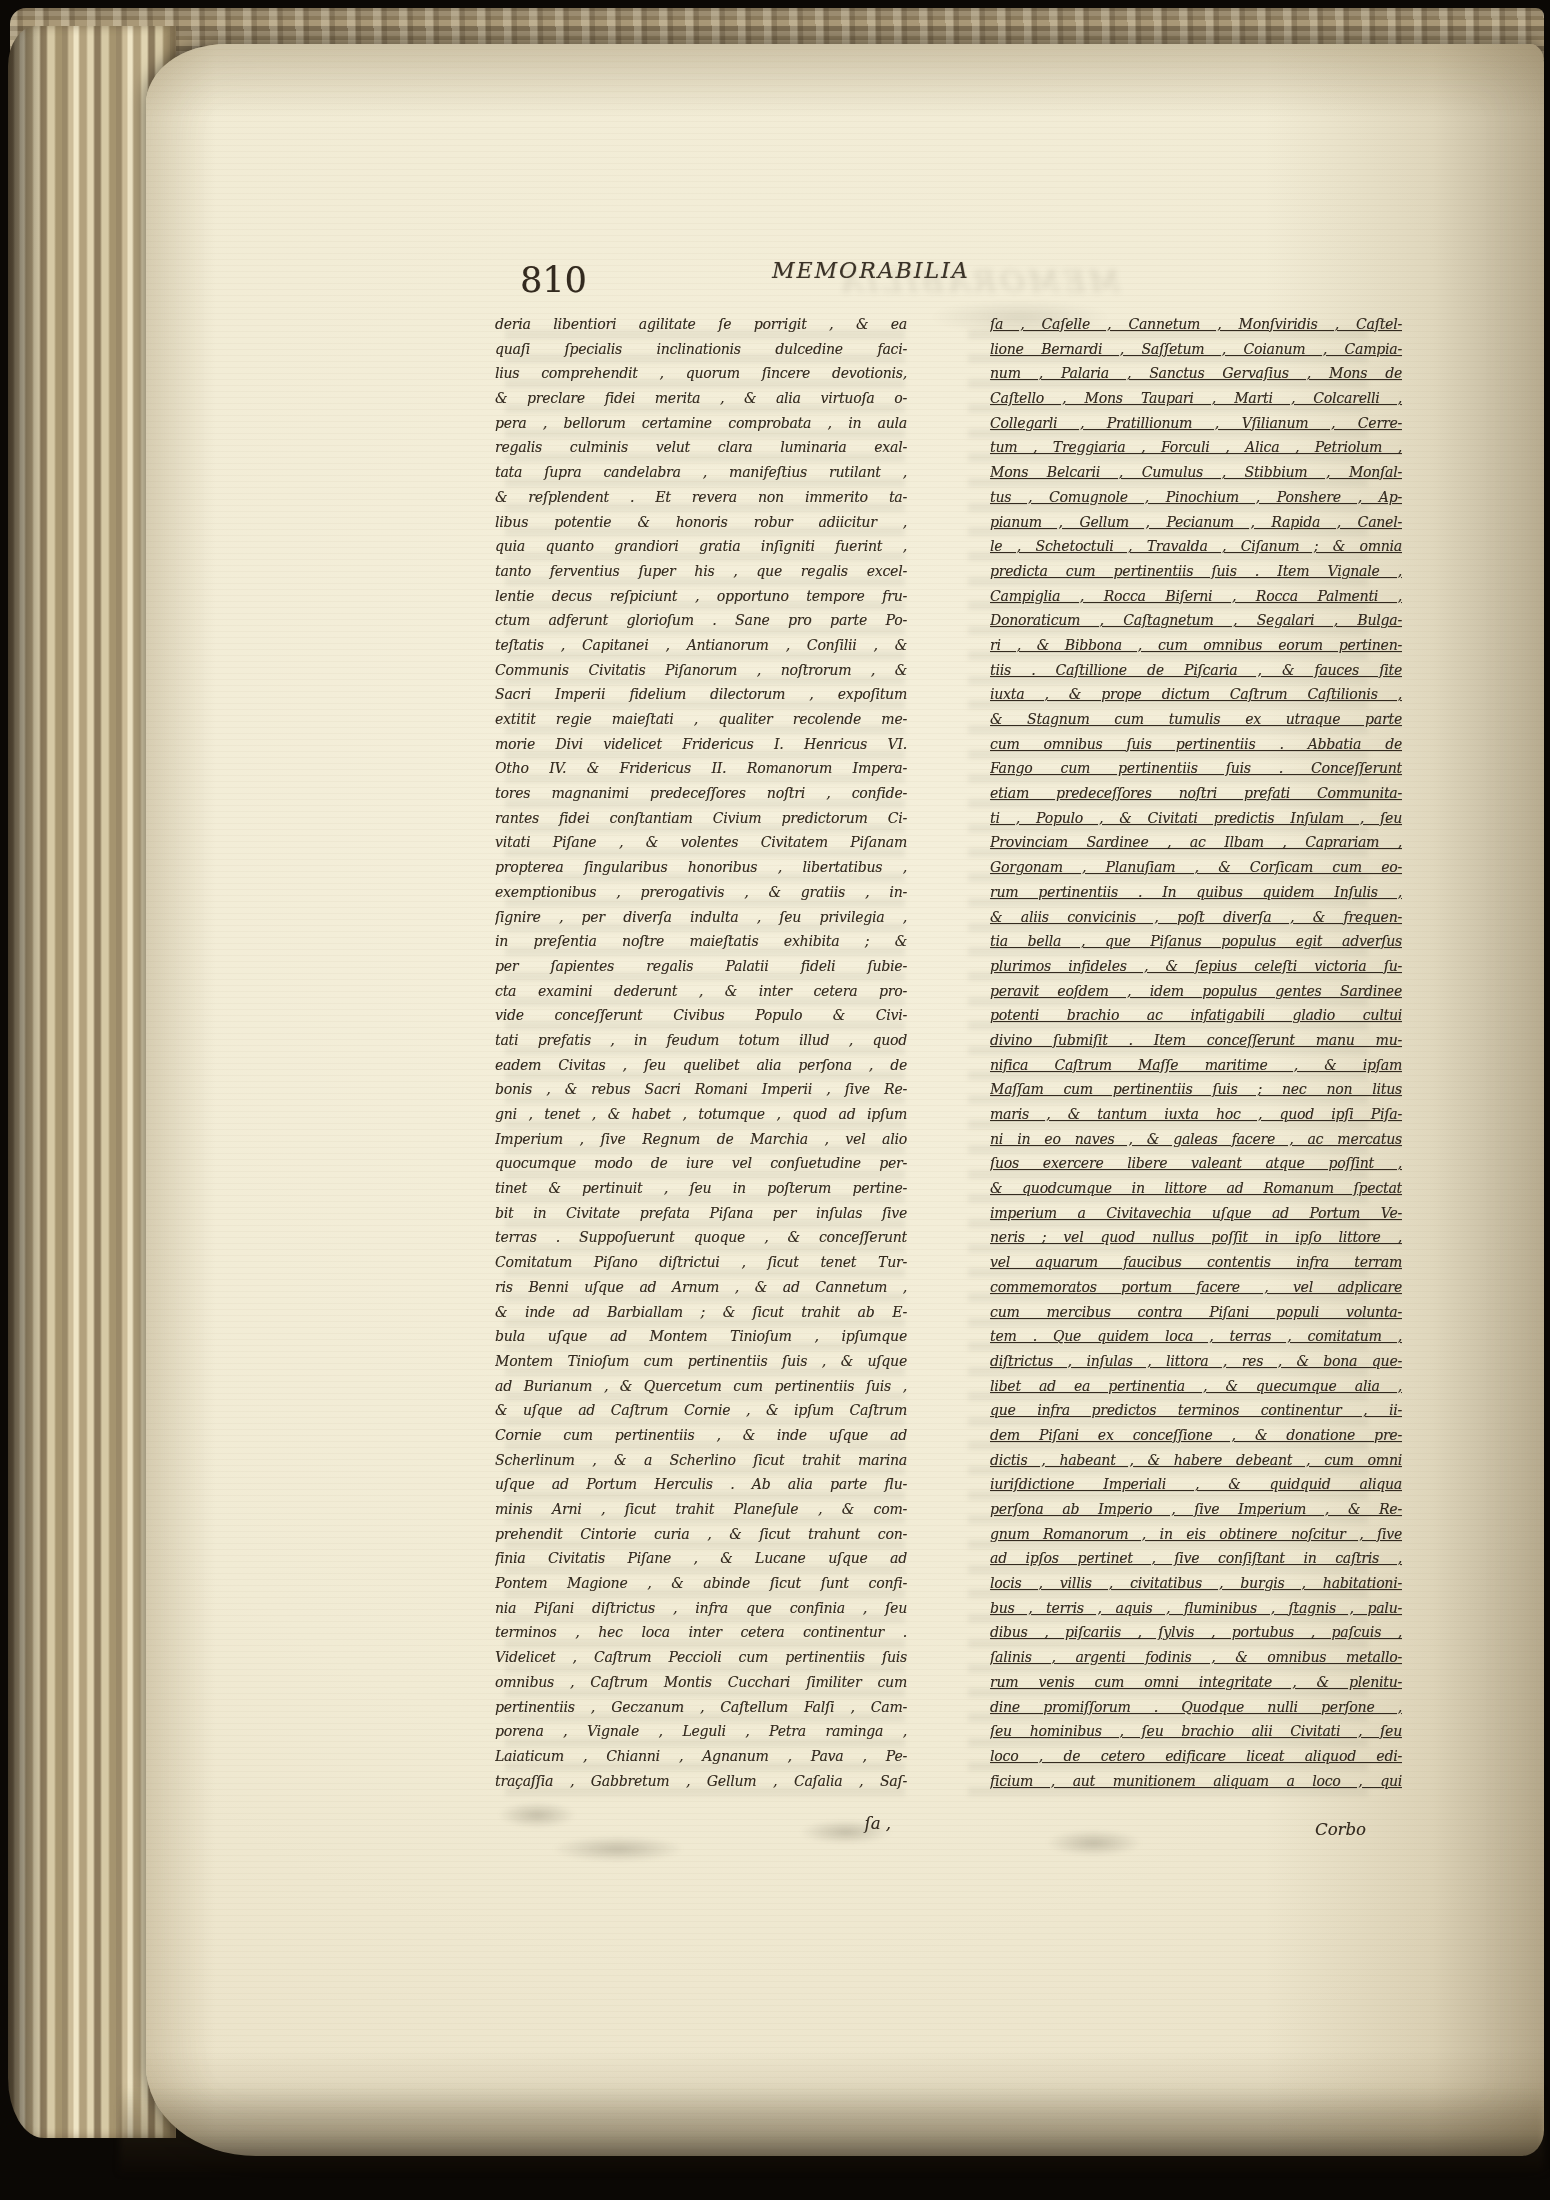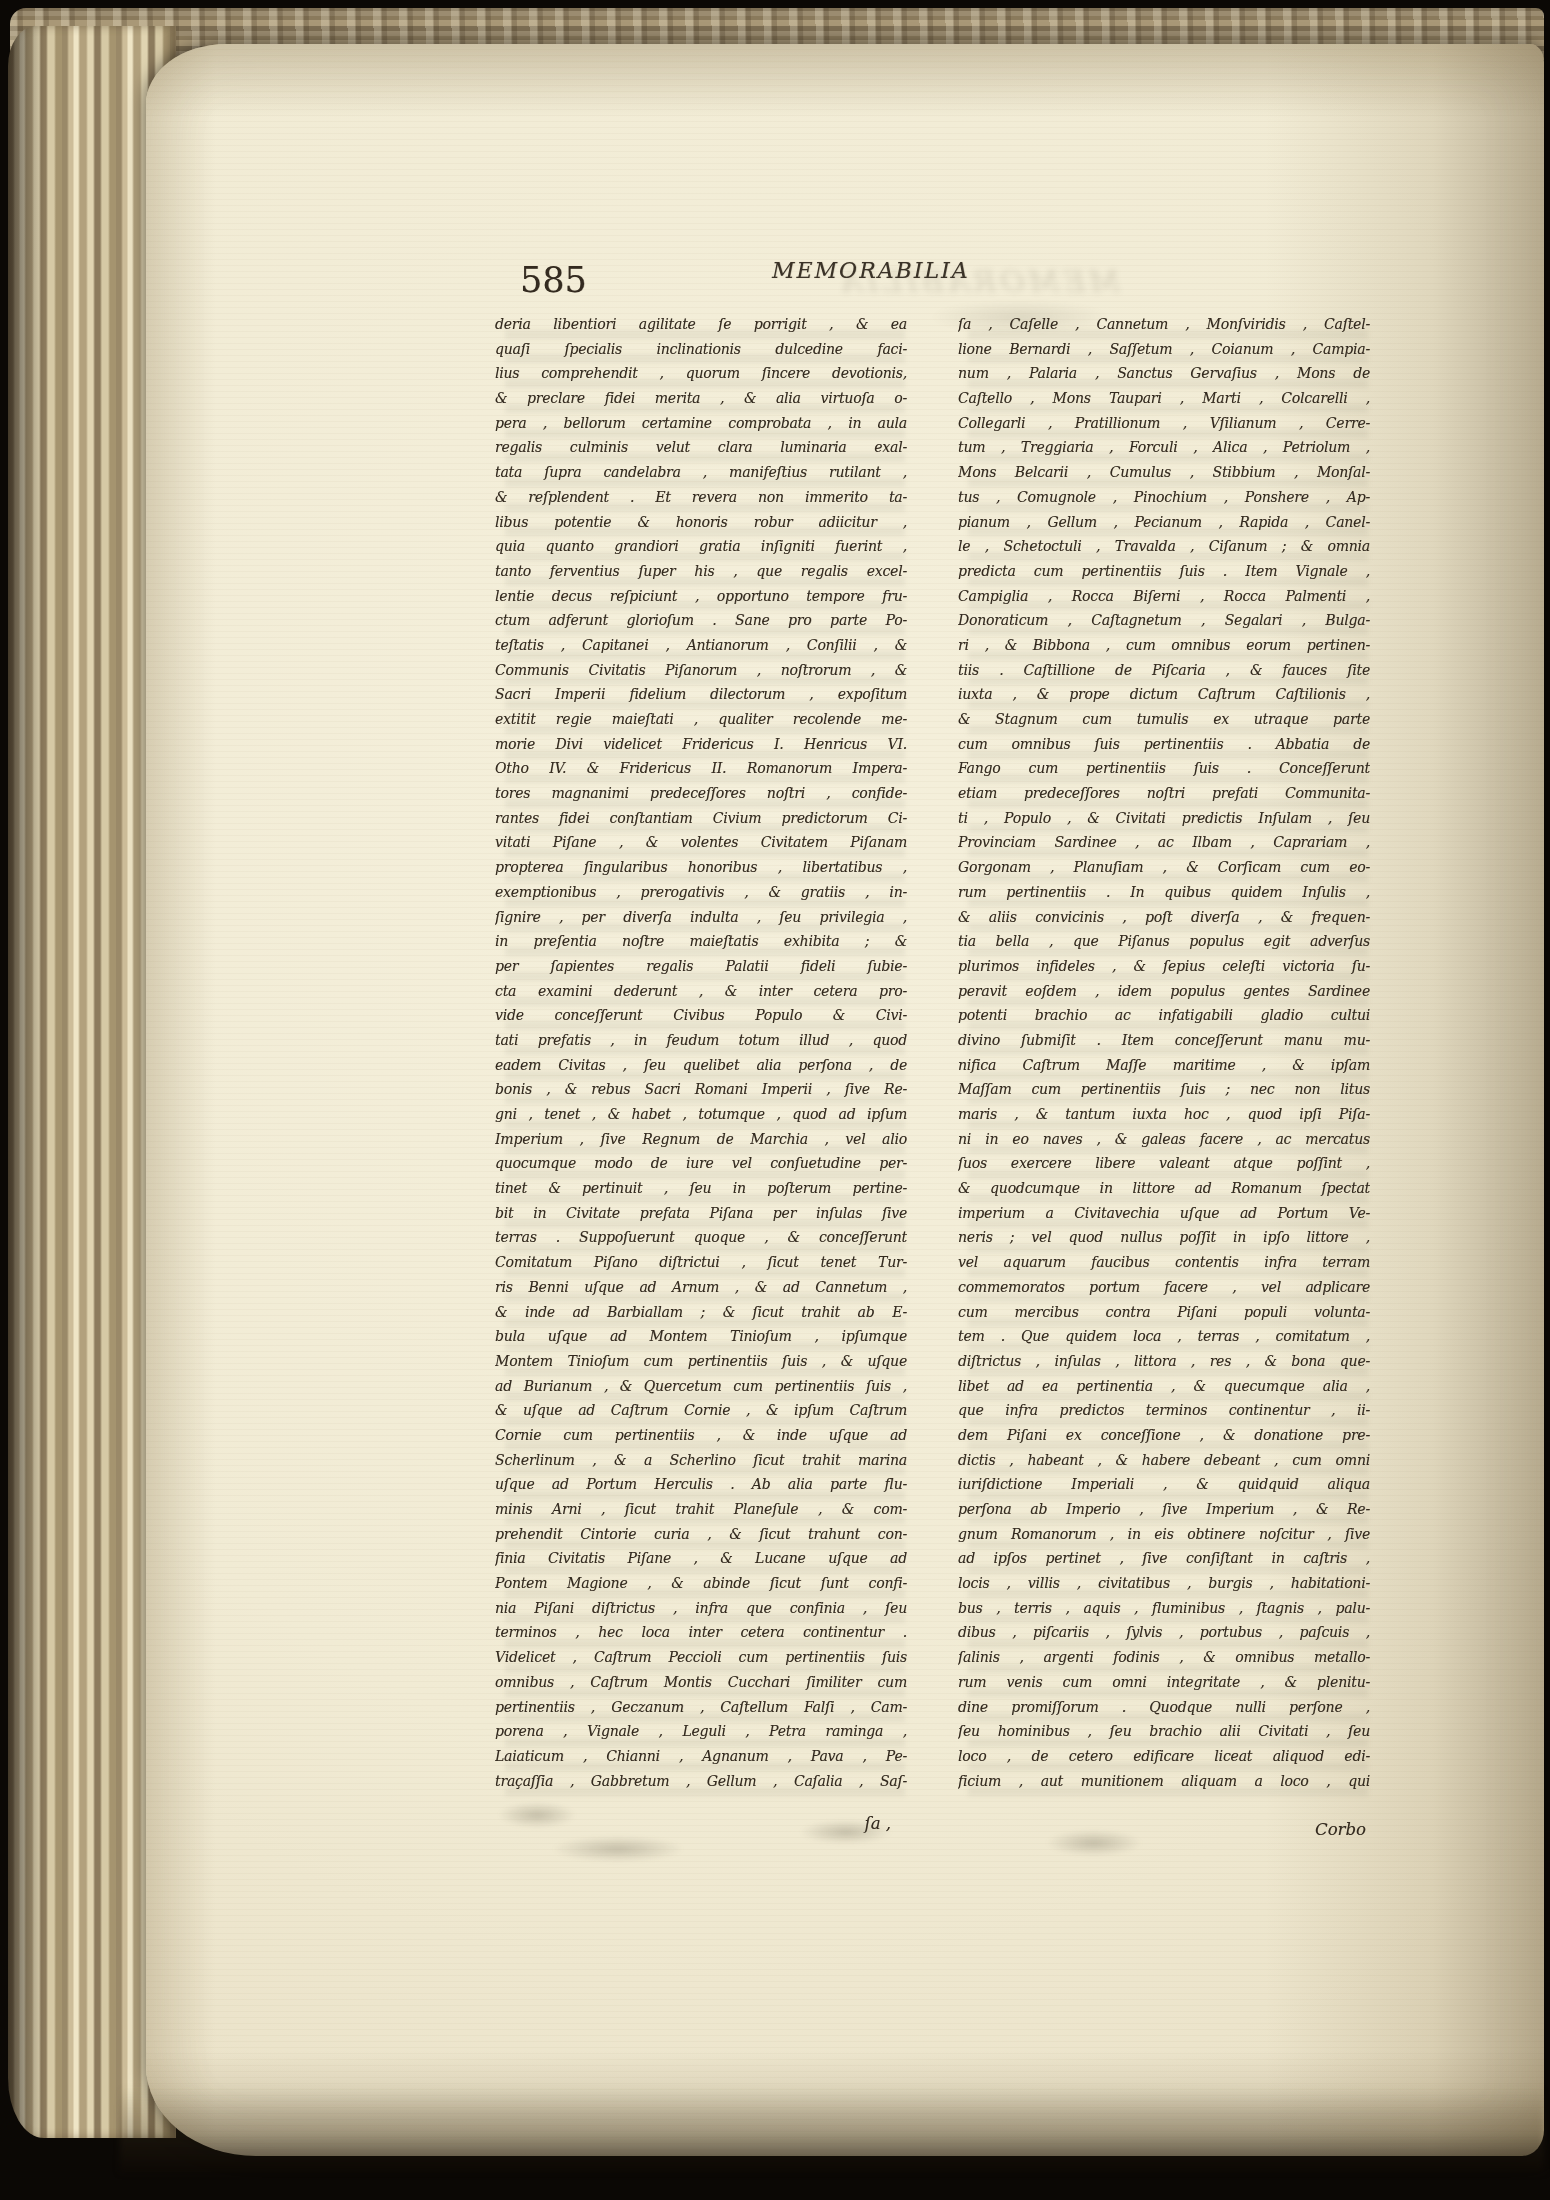--- a/index.html
+++ b/index.html
@@ -86,21 +86,21 @@
     font-size:30px;font-style:italic;letter-spacing:4px;color:#5a5342;
     transform:scaleX(-1);filter:blur(3px);opacity:.17;white-space:nowrap;
   }
   .column{
     position:absolute;top:312px;width:412px;
     font-size:14px;font-style:italic;line-height:24.7px;
     letter-spacing:-0.2px;color:var(--ink);
     text-shadow:.3px .3px .5px rgba(40,32,22,.35);
   }
   .column.left{left:495px;}
-  .column.right{left:958px;}
+  .column.right{left:990px;text-decoration:underline;}
   .line{
     height:24.7px;overflow:hidden;
     text-align:justify;text-align-last:justify;
   }
   .catchword{
     position:absolute;width:412px;height:26px;
     font-size:16.5px;font-style:italic;color:var(--ink);
     text-align:right;text-shadow:.3px .3px .5px rgba(40,32,22,.35);
   }
   .catchword.cw-left{left:495px;top:1814px;padding-right:16px;box-sizing:border-box;}
@@ -129,21 +129,21 @@
 
 <div class="canvas">
   <div class="top-edges"></div>
   <div class="left-edges"></div>
 
   <div class="page"></div>
 
   <div class="ghost-header">MEMORABILIA</div>
   <div class="smudge s5"></div>
 
-  <div class="folio">585</div>
+  <div class="folio">810</div>
   <div class="running-header">MEMORABILIA</div>
 
   <div class="bleed b-left"></div>
   <div class="bleed b-right"></div>
 
   <div class="column left">
 
   <div class="line">deria libentiori agilitate ſe porrigit , &amp; ea</div>
       <div class="line">quaſi ſpecialis inclinationis dulcedine faci-</div>
       <div class="line">lius comprehendit , quorum ſincere devotionis,</div>

